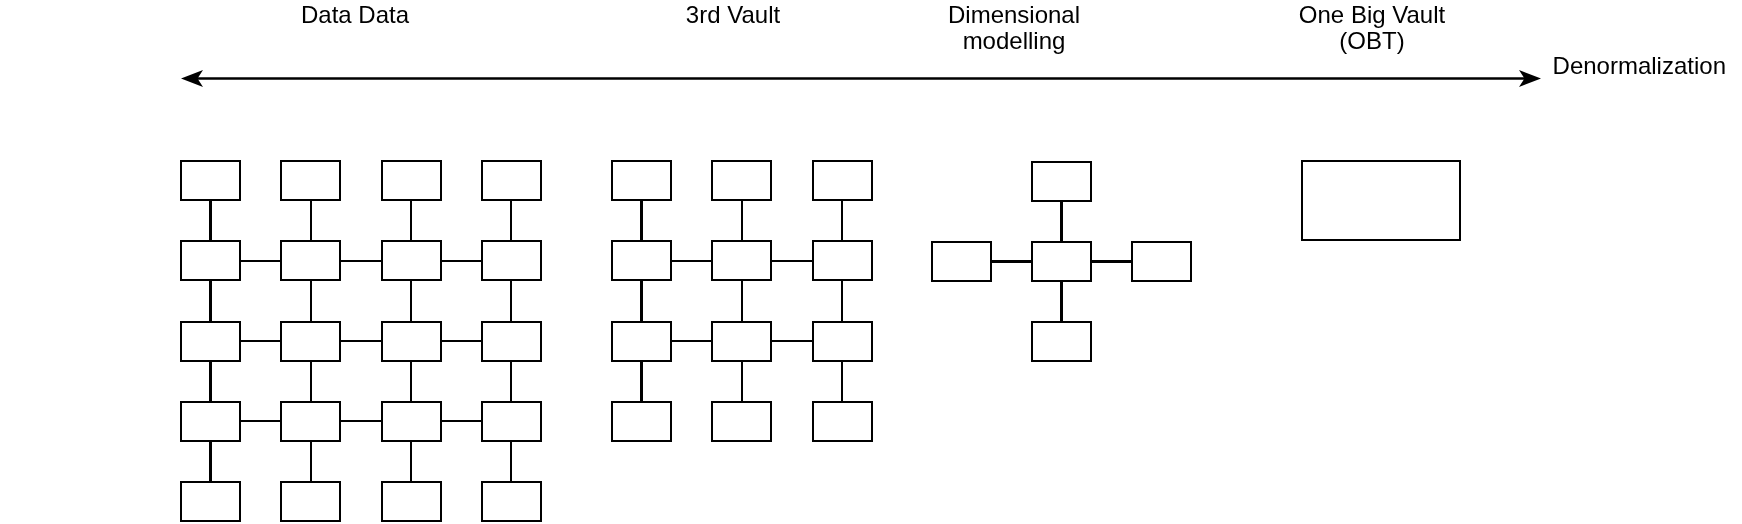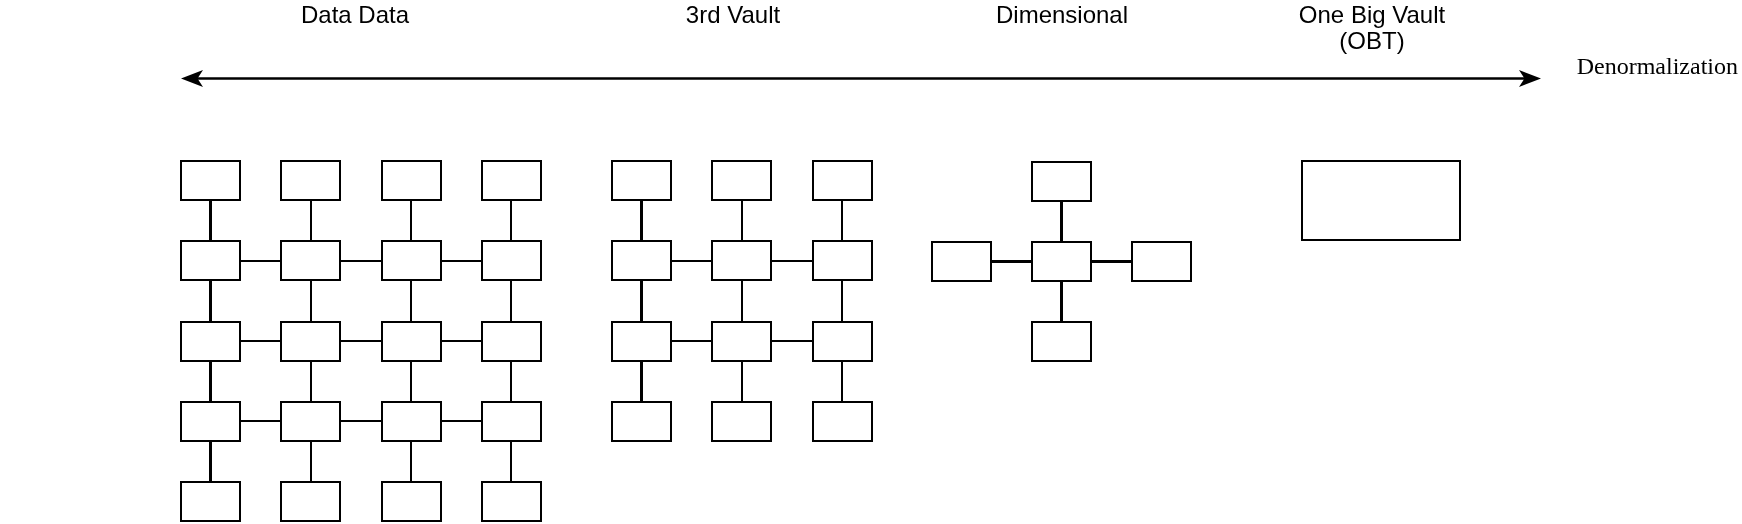--- a/index.html
+++ b/index.html
@@ -15,31 +15,31 @@
     color:var(--text);
   }
   .canvas{position:relative;width:1742px;height:524px;}
 
   
   .side-label{
     position:absolute;top:53px;
     font-size:24px;line-height:26px;white-space:nowrap;
   }
   .side-label.left{left:6px;}
-  .side-label.right{right:4px;font-family:Liberation Serif, serif;}
+  .side-label.right{right:16px;}
 
   
   .top-label{
     position:absolute;top:2px;width:300px;
     text-align:center;font-size:24px;line-height:26px;
   }
   .top-label .line{display:block;}
   .label-dv{left:205px;}
   .label-3nf{left:583px;}
-  .label-dim{left:912px;}
+  .label-dim{left:864px;}
   .label-obt{left:1222px;}
 
   
   .axis-arrow{position:absolute;left:0;top:0;}
   .axis-arrow line{stroke:var(--stroke);stroke-width:2.4;}
   .axis-arrow path{fill:var(--stroke);stroke:none;}
 
   
   .ebox{
     position:absolute;box-sizing:border-box;
@@ -64,20 +64,21 @@
   <div class="side-label right">Denormalization</div>
 
   <div class="top-label label-dv">
     <span class="line">Data Data</span>
   </div>
   <div class="top-label label-3nf">
     <span class="line">3rd Vault</span>
   </div>
   <div class="top-label label-dim">
     <span class="line">Dimensional</span>
+    <span class="line">modelling</span>
   </div>
   <div class="top-label label-obt">
     <span class="line">One Big Vault</span>
     <span class="line">(OBT)</span>
   </div>
 
   <div id="diagram-layer">
       <div class="ebox" style="left: 180px; top: 160px; width: 61px; height: 41px;"></div>
       <div class="ebox" style="left: 280.3px; top: 160px; width: 61px; height: 41px;"></div>
       <div class="ebox" style="left: 380.6px; top: 160px; width: 61px; height: 41px;"></div>

